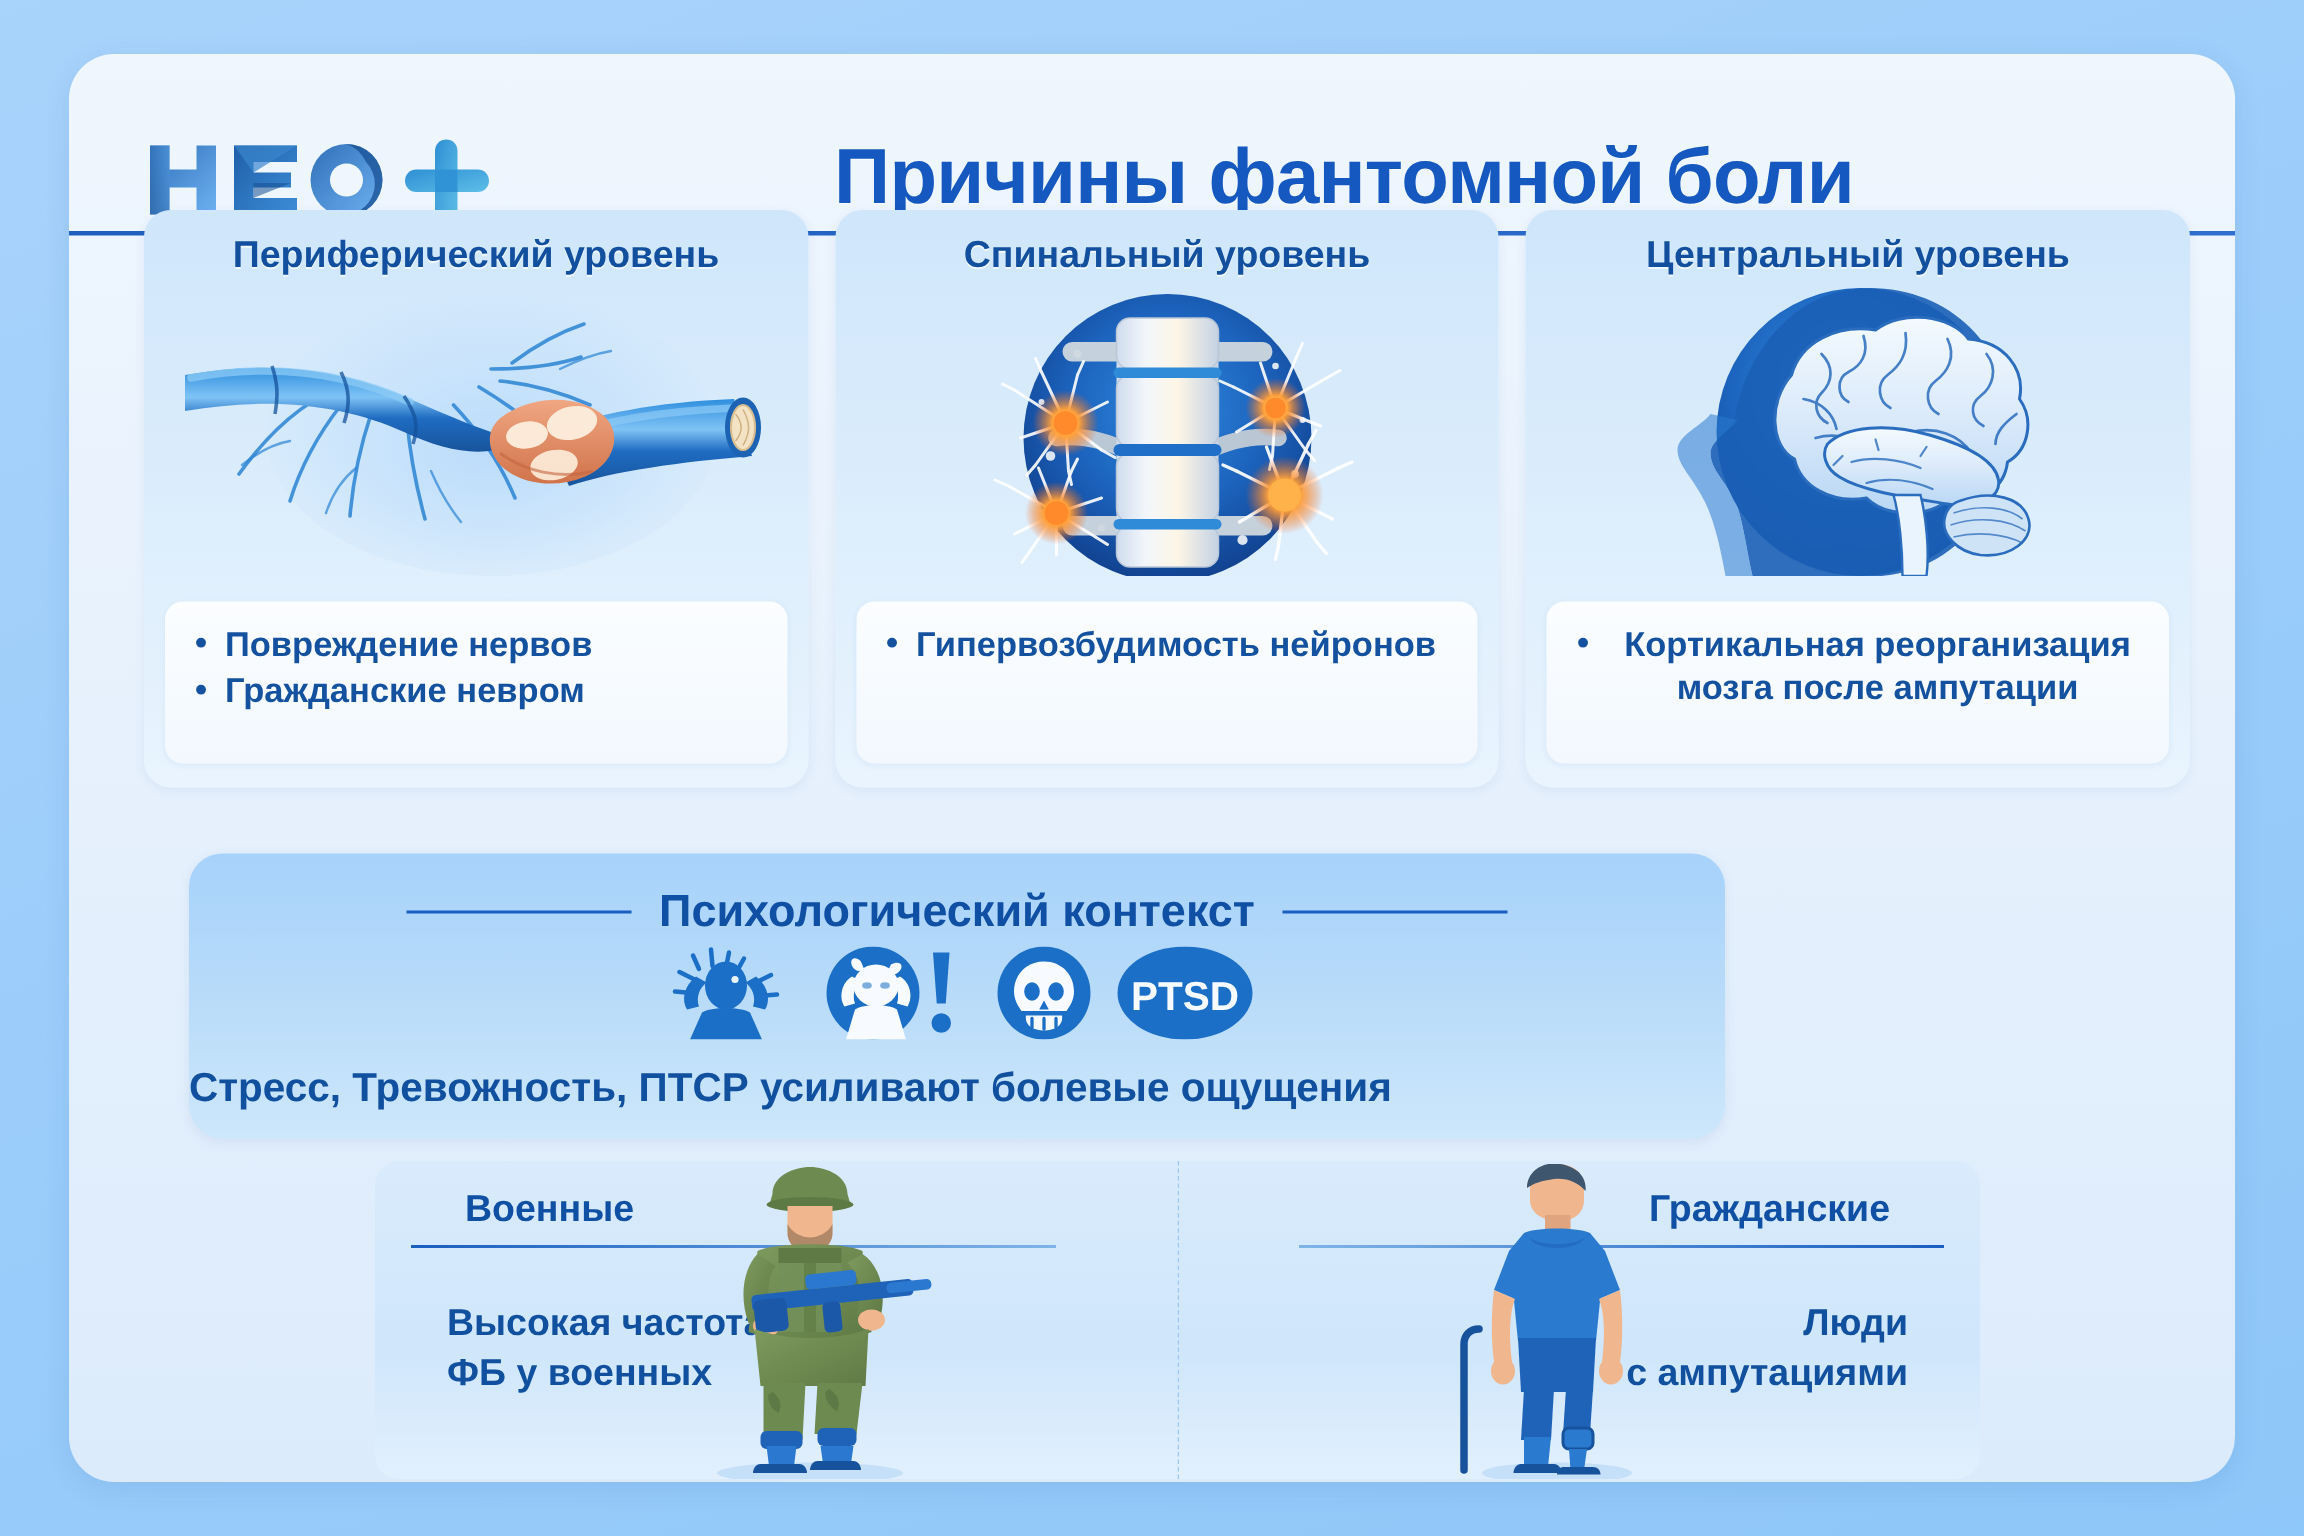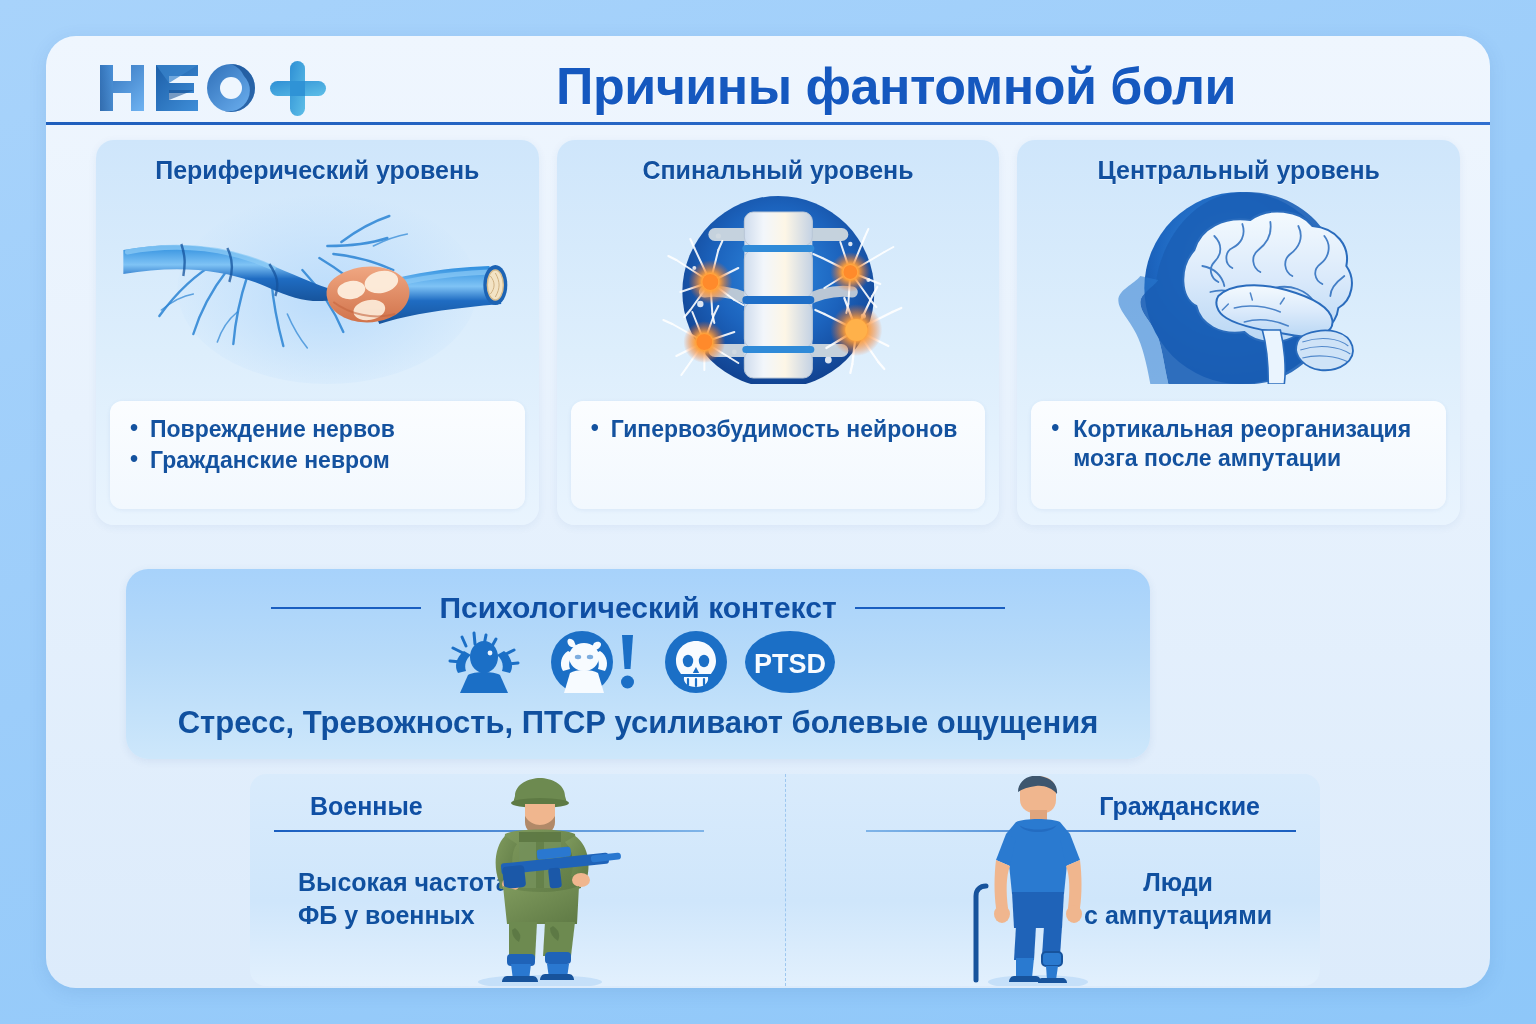--- a/index.html
+++ b/index.html
@@ -10,21 +10,21 @@
     overflow:hidden;
   }
   .poster{
     position:absolute; left:46px; top:36px; width:1444px; height:952px;
     background:linear-gradient(180deg,#eff6fe 0%,#e8f2fd 40%,#dcebfb 100%);
     border-radius:30px;
     box-shadow:0 4px 18px rgba(40,90,160,.12);
   }
 
   
-  .header{ position:relative; height:86px; }
+  .header{ position:relative; height:86px;margin-top:32px; }
   .logo{
     position:absolute; left:48px; top:22px; width:250px; height:60px;
     display:flex; align-items:center;
   }
   .logo svg{ display:block; }
   .title{
     position:absolute; left:330px; top:20px; width:1040px;
     text-align:center;
     font-size:52px; font-weight:700; letter-spacing:-.5px;
     color:#1558bf;
@@ -71,21 +71,21 @@
     z-index:5;
   }
   .bullets ul{ list-style:none; }
   .bullets li{
     font-size:23px; font-weight:600; color:#14529f; line-height:1.28;
     padding-left:22px; position:relative; margin-bottom:2px;
   }
   .bullets li::before{
     content:"•"; position:absolute; left:2px; top:-1px; color:#14529f;
   }
-  .bullets.center ul{ text-align:left; }
+  .bullets.center ul{ text-align:center; }
   .bullets.center li{ padding-left:24px; }
 
   
   .psych{
     position:absolute; left:80px; top:533px; width:1024px; height:190px;
     background:linear-gradient(180deg,#a7d2fb 0%,#b6daf9 45%,#cde7fb 100%);
     border-radius:22px;
     box-shadow:0 2px 8px rgba(40,90,160,.09);
   }
   .psych-head{
@@ -95,22 +95,22 @@
   .psych-head .line{ height:2px; background:#1a5ec0; width:150px; }
   .psych-head .txt{
     font-size:30px; font-weight:700; color:#0f4fa4; white-space:nowrap;
   }
   .icons{
     position:absolute; left:0; right:0; top:62px;
     display:flex; align-items:center; justify-content:center; gap:14px;
   }
   .icons svg{ display:block; }
   .psych-cap{
-    position:absolute; left:0; right:0; bottom:18px; text-align:center;
-    font-size:31px; font-weight:600; color:#10509f;
+    position:absolute; left:0; right:0; bottom:18px; 
+    font-size:27px; font-weight:600; color:#10509f;
   }
 
   
   .bottom{
     position:absolute; left:204px; top:738px; width:1070px; height:212px;
     display:flex;
   }
   .bpanel{
     flex:1; position:relative;
     background:linear-gradient(180deg,#d9ebfc 0%,#cfe6fb 60%,#e2f0fd 100%);
@@ -128,21 +128,21 @@
     background:linear-gradient(90deg,#1a5ec0,#7fb4e8);
   }
   .bpanel.left .bp-rule{ left:24px; width:430px; }
   .bpanel.right .bp-rule{ right:24px; width:430px;
     background:linear-gradient(90deg,#7fb4e8,#1a5ec0); }
   .bp-text{
     position:absolute; top:92px; font-size:25px; font-weight:600;
     color:#10509f; line-height:1.32;
   }
   .bpanel.left .bp-text{ left:48px; text-align:left; }
-  .bpanel.right .bp-text{ right:48px; text-align:center; }
+  .bpanel.right .bp-text{ right:48px; text-align:right; }
   .figure{ position:absolute; bottom:0; }
   .fig-soldier{ left:195px; bottom:-2px; }
   .fig-civil{ right:210px; bottom:-2px; }
   .figure svg{ display:block; }
 </style>
 </head>
 <body>
 
 <div class="poster">
 

